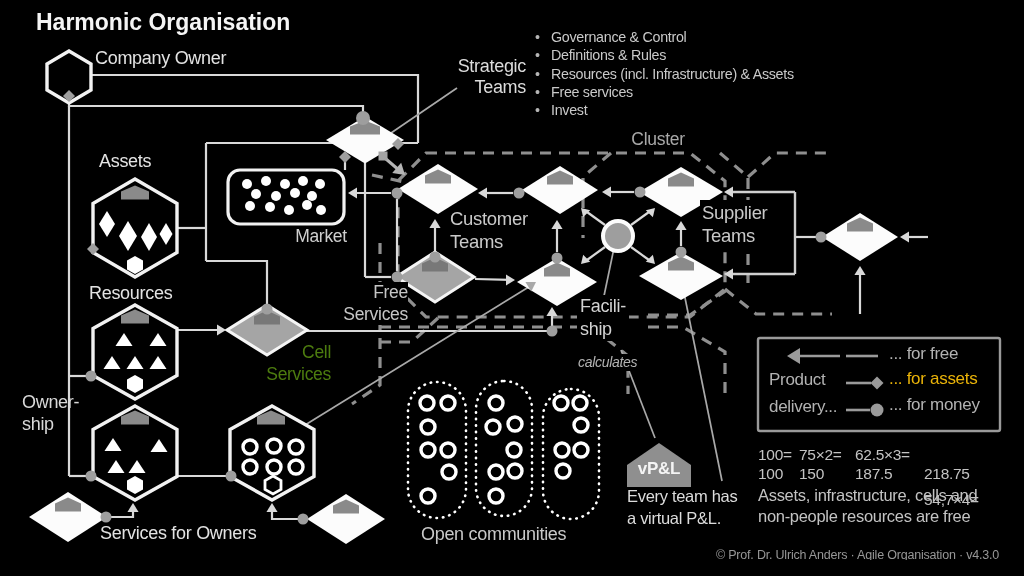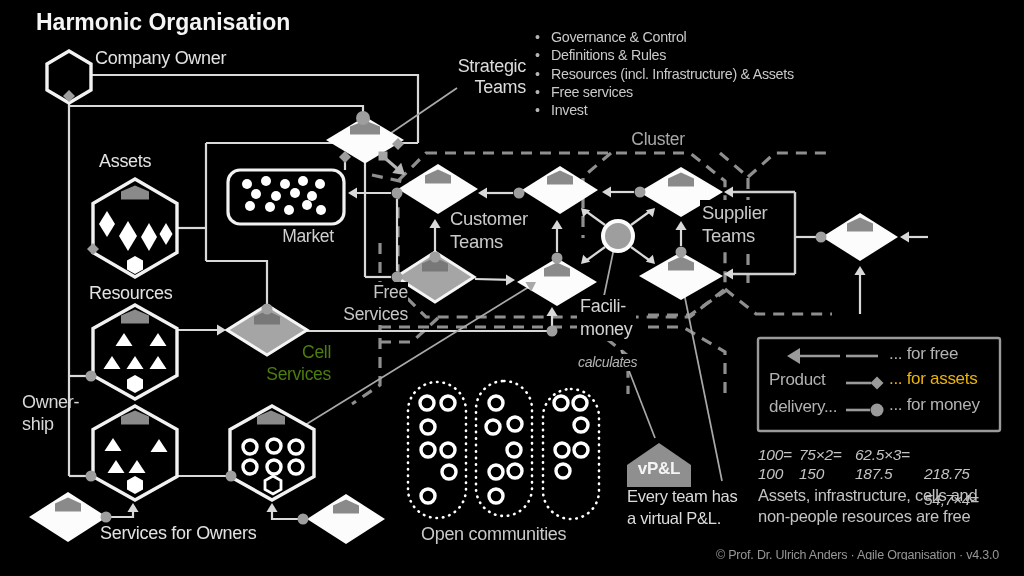--- a/index.html
+++ b/index.html
@@ -8,39 +8,39 @@
   #diagram-svg{position:absolute;left:0;top:0;}
   .lbl{position:absolute;color:#ddd;white-space:pre-line;letter-spacing:-0.3px;line-height:1.2;}
   .title{left:36px;top:9px;font-size:23px;font-weight:700;color:#f5f5f5;letter-spacing:0;}
   .co{left:95px;top:48px;font-size:18px;color:#e3e3e3;}
   .strat{left:420px;top:56px;width:106px;text-align:right;font-size:18px;line-height:21px;color:#dcdcdc;}
   .notes{position:absolute;left:535px;top:28px;}
   .note-row{display:flex;font-size:14.3px;line-height:18.3px;color:#c9c9c9;letter-spacing:-0.3px;}
   .note-row .bullet{width:16px;color:#b5b5b5;}
   .cluster{left:622px;top:129px;width:72px;text-align:center;font-size:17.5px;color:#a8a8a8;}
   .assets{left:99px;top:151px;font-size:18px;color:#e3e3e3;}
-  .market{left:272px;top:226px;width:72px;text-align:center;font-size:17.5px;color:#cfcfcf;}
+  .market{left:285px;top:226px;width:72px;text-align:center;font-size:17.5px;color:#cfcfcf;}
   .cteams{left:450px;top:207px;font-size:18.5px;line-height:23px;color:#c9c9c9;}
   .steams{left:700px;top:200px;font-size:18.5px;line-height:23px;color:#c9c9c9;background:#000;padding:1px 2px;}
   .freesv{left:328px;top:282px;width:80px;text-align:right;font-size:17.5px;line-height:21.5px;color:#c6c6c6;background:#000;}
   .cellsv{left:251px;top:342px;width:80px;text-align:right;font-size:17.5px;line-height:21.5px;color:#4d7c0f;}
   .resources{left:89px;top:283px;font-size:18px;color:#e3e3e3;}
   .ownership{left:22px;top:391px;font-size:18px;line-height:22px;color:#d8d8d8;}
   .sfo{left:100px;top:523px;font-size:18px;color:#e3e3e3;}
   .opencomm{left:421px;top:524px;font-size:18px;color:#c9c9c9;}
   .facil{left:577px;top:295px;font-size:18px;line-height:23px;color:#d3d3d3;background:#000;padding:0 3px;}
   .calc{left:576px;top:354px;font-size:14px;font-style:italic;color:#b3b3b3;background:#000;padding:0 2px;}
   .vpl{left:637px;top:459px;width:44px;text-align:center;font-size:17px;font-weight:600;color:#f4f4f4;}
   .everyteam{left:627px;top:486px;font-size:16.5px;line-height:21.5px;color:#dcdcdc;}
   .lg-product{left:769px;top:370px;font-size:17px;color:#b2b2b2;}
   .lg-delivery{left:769px;top:397px;font-size:17px;color:#b2b2b2;}
   .lg-free{left:889px;top:344px;font-size:17px;color:#b2b2b2;}
   .lg-assets{left:889px;top:369px;font-size:17px;color:#eab308;}
   .lg-money{left:889px;top:395px;font-size:17px;color:#b2b2b2;}
-  .num{font-size:15.5px;color:#c3c3c3;font-style:italic;}
+  .num{font-size:15.5px;color:#c3c3c3;}
   .assetsnote{left:758px;top:485px;font-size:16.5px;line-height:21px;color:#c3c3c3;}
   .copyright{left:599px;top:548px;width:400px;text-align:right;font-size:12.5px;color:#979797;letter-spacing:-0.2px;}
 </style>
 </head>
 <body>
 
 <div id="stage">
   <svg id="diagram-svg" width="1024" height="576" viewBox="0 0 1024 576">
       <polygon points="426,153 690,153 725,181 725,289 690,317 426,317 398,289 398,181" fill="none" stroke="#8f8f8f" stroke-width="3.2" stroke-dasharray="11 8"></polygon>
       <polyline points="720,153 748,177 748,283" fill="none" stroke="#8f8f8f" stroke-width="3.2" stroke-dasharray="11 8"></polyline>
@@ -279,21 +279,21 @@
   <div class="lbl freesv">Free
 Services</div>
   <div class="lbl cellsv">Cell
 Services</div>
   <div class="lbl resources">Resources</div>
   <div class="lbl sfo">Services for Owners</div>
   <div class="lbl ownership">Owner-
 ship</div>
   <div class="lbl opencomm">Open communities</div>
   <div class="lbl facil">Facili-
-money</div>
+ship</div>
   <div class="lbl calc">calculates</div>
   <div class="lbl vpl">vP&amp;L</div>
   <div class="lbl everyteam">Every team has
 a virtual P&amp;L.</div>
 
   <div class="lbl lg-product">Product</div>
   <div class="lbl lg-delivery">delivery...</div>
   <div class="lbl lg-free">... for free</div>
   <div class="lbl lg-assets">... for assets</div>
   <div class="lbl lg-money">... for money</div>

